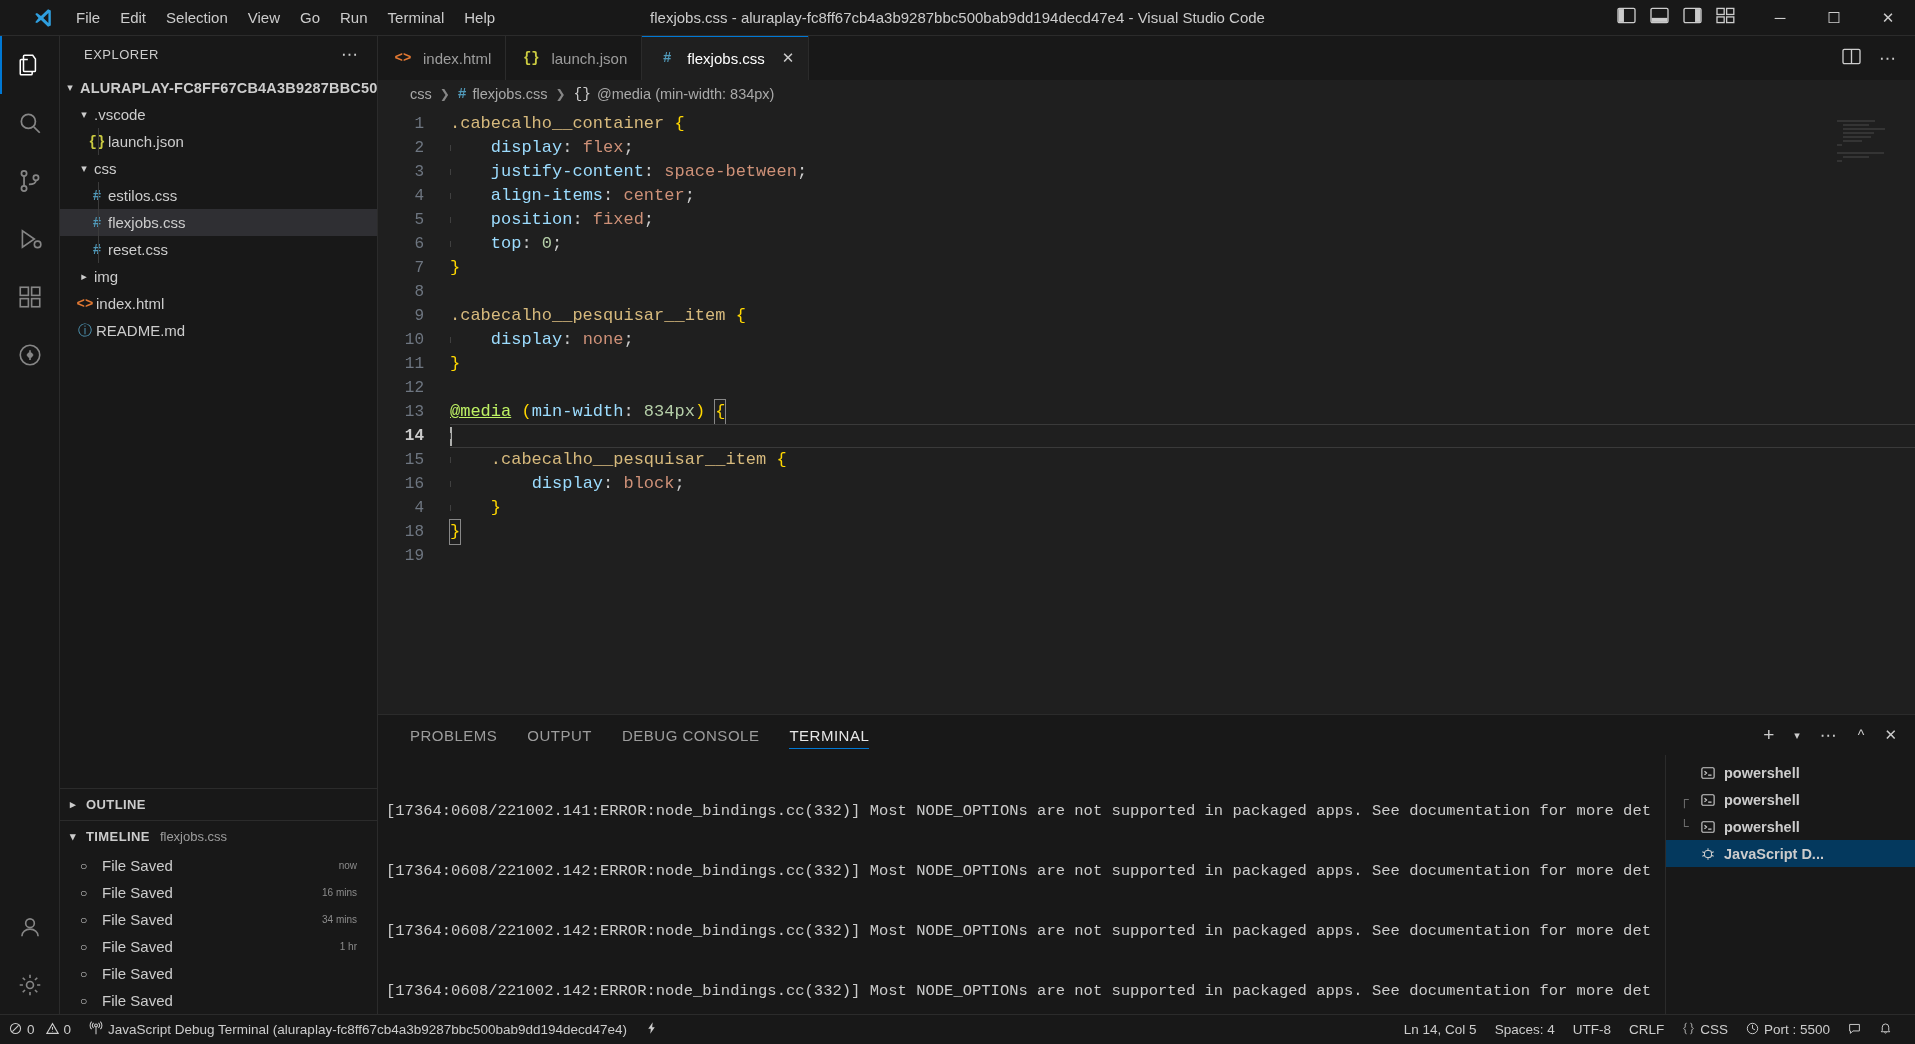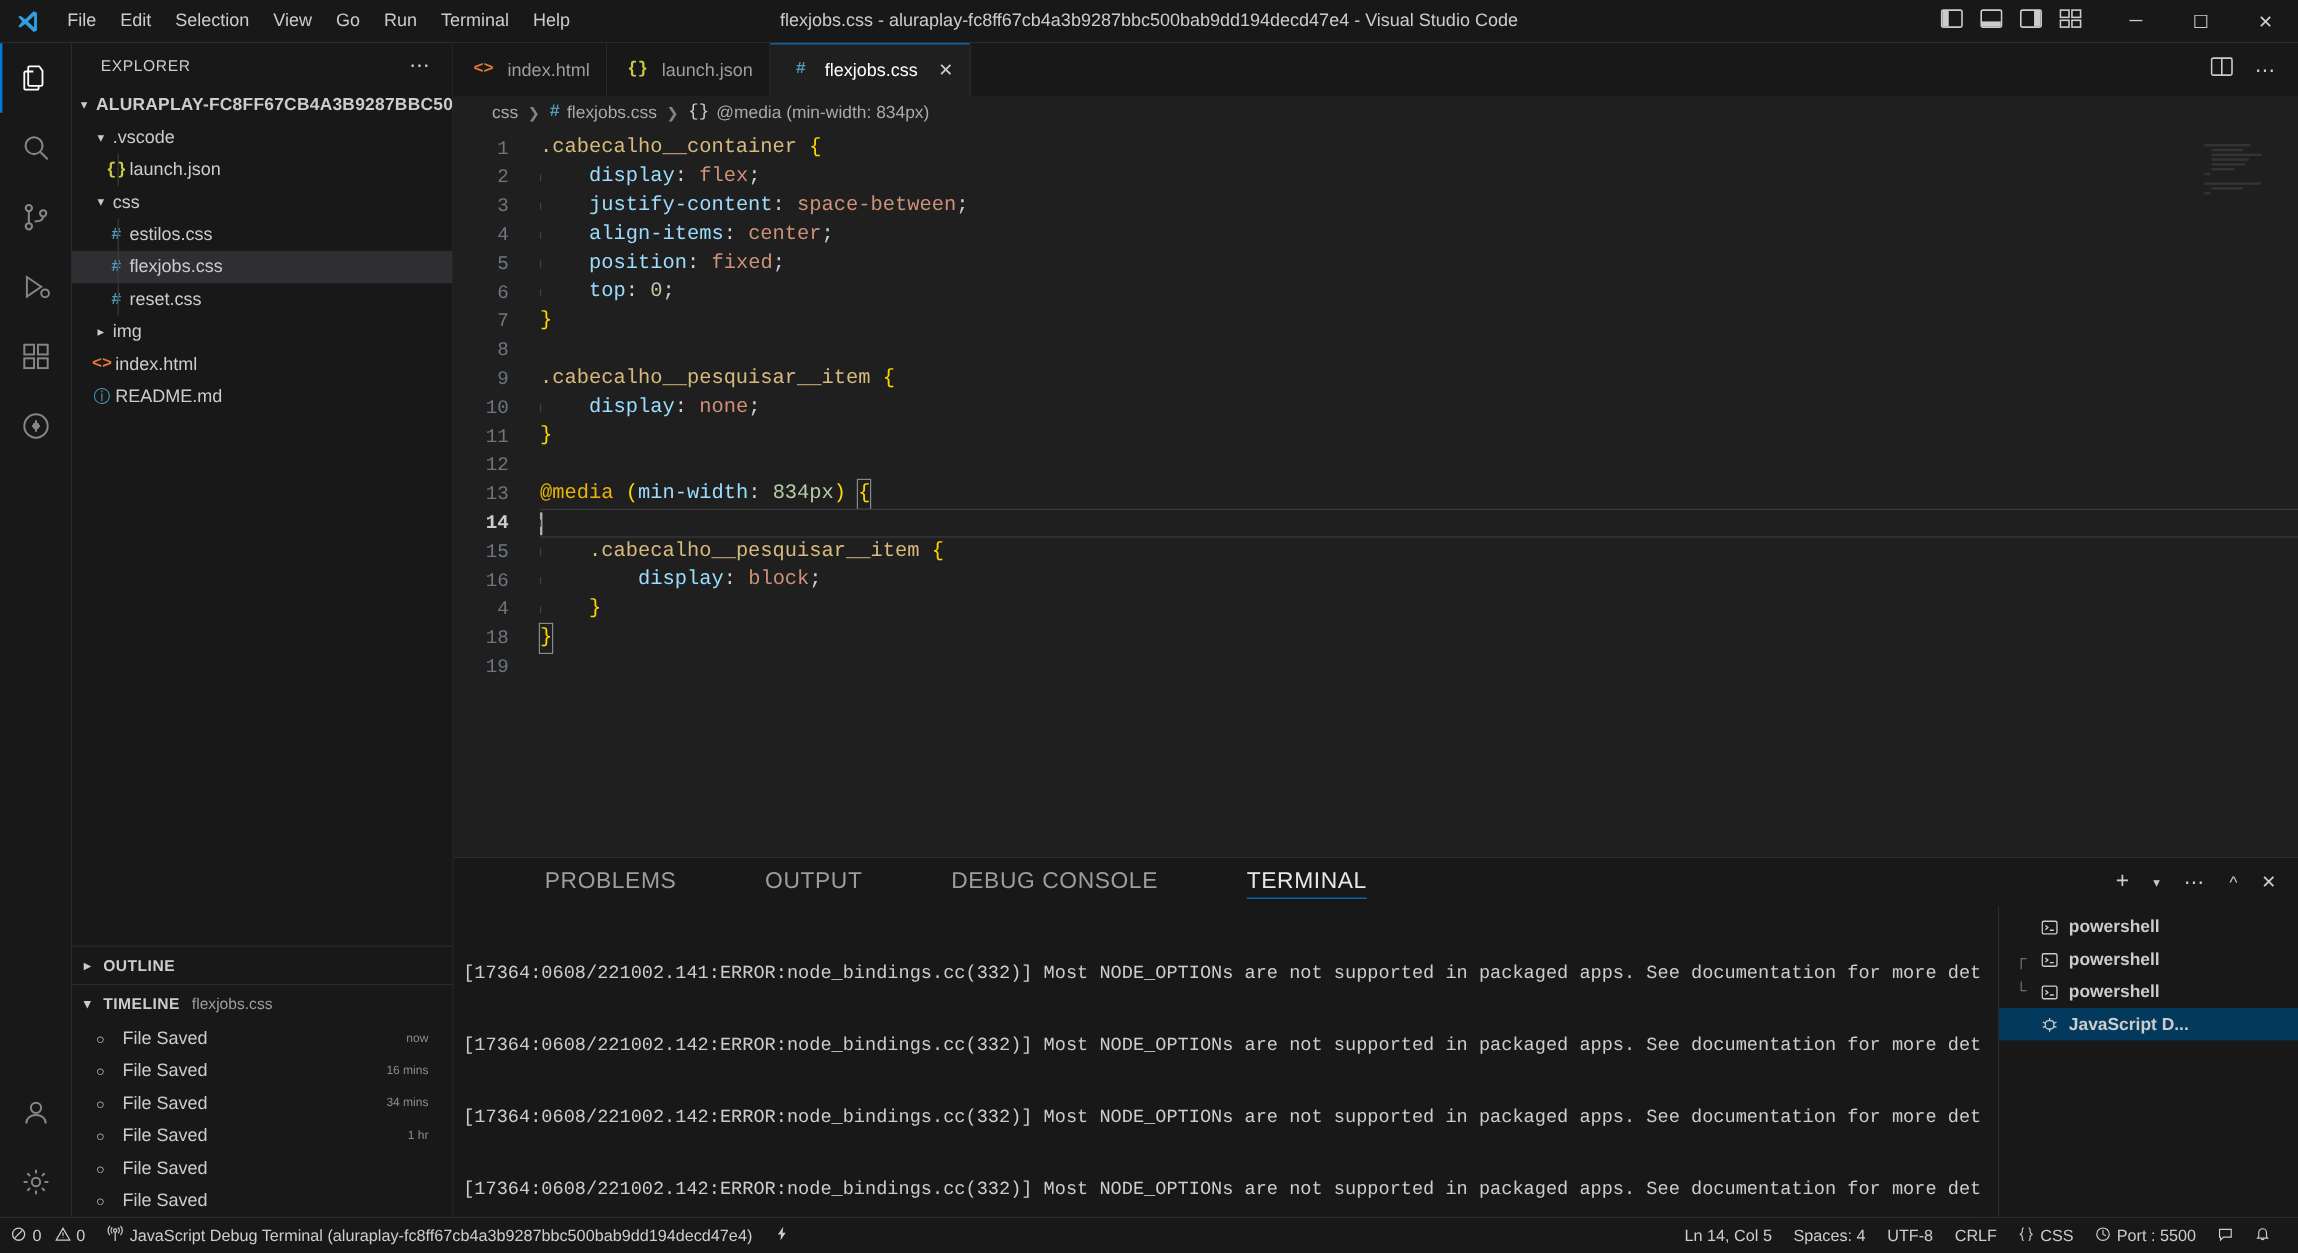--- a/index.html
+++ b/index.html
@@ -8,21 +8,21 @@
     background: #1e1e1e;
     font-family: "Liberation Sans", sans-serif;
     overflow: hidden;
     color: #cccccc;
   }
   .app { width: 1915px; height: 1044px; display: flex; flex-direction: column; }
 
   
   .titlebar {
     height: 36px; background: #181818; border-bottom: 1px solid #2b2b2b;
-    display: flex; align-items: center; flex: none; position: relative;
+    display: flex; align-items: center; flex: none; position: relative; padding-left: 20px;
   }
   .vscode-logo { width: 46px; display:flex; align-items:center; justify-content:center; }
   .menu { display: flex; align-items: center; gap: 0px; }
   .menu-item {
     font-size: 15px; color: #cccccc; padding: 4px 10px; cursor: default;
     white-space: nowrap;
   }
   .title-center {
     position: absolute; left: 0; right: 0; text-align: center;
     font-size: 15px; color: #cccccc; pointer-events: none;
@@ -129,35 +129,35 @@
   .ind { position:relative; }
   .ind::before {
     content:''; position:absolute; left:0; top:-3px; bottom:-3px; width:1px; background:#404040;
   }
   .k-sel   { color:#d7ba7d; }
   .k-prop  { color:#9cdcfe; }
   .k-val   { color:#ce9178; }
   .k-num   { color:#b5cea8; }
   .k-brace { color:#ffd700; }
   .k-paren { color:#ffd700; }
-  .k-at    { color:#eab308; }
+  .k-at    { color:#bef264;text-decoration:underline; }
   .k-punct { color:#cccccc; }
   .brace-hl { outline: 1px solid #888; }
 
   .minimap {
     position:absolute; right: 14px; top: 12px; width: 64px; height: 58px; opacity:.5;
   }
   .mm-line { height:2px; margin-bottom:2px; background:#4a4a4a; }
 
   
   .panel { height: 300px; background:#181818; display:flex; flex-direction:column; flex:none; border-top:1px solid #2b2b2b;}
   .panel-head { height: 40px; display:flex; align-items:center; padding-left: 32px; flex:none;}
   .ptab {
-    font-size: 19px; letter-spacing:.5px; color:#9d9d9d; margin-right: 30px;
-    position:relative; height: 40px; display:flex; align-items:center; cursor:pointer;margin-left:44px;
+    font-size: 15px; letter-spacing:.5px; color:#9d9d9d; margin-right: 30px;
+    position:relative; height: 40px; display:flex; align-items:center; cursor:pointer;
   }
   .ptab.active { color:#e7e7e7; }
   .ptab.active::after { content:''; position:absolute; left:0; right:0; bottom:6px; height:1px; background:#0078d4; }
   .panel-actions { margin-left:auto; display:flex; align-items:center; gap: 20px; padding-right: 18px; color:#cccccc; }
   .panel-body { flex:1; display:flex; min-height:0; }
   .terminal {
     flex:1; padding: 6px 0 0 8px; font-family:"Liberation Mono", monospace;
     font-size: 15.5px; line-height: 20px; color:#cccccc; white-space:pre; overflow:hidden;
     position: relative; min-width:0;
   }

